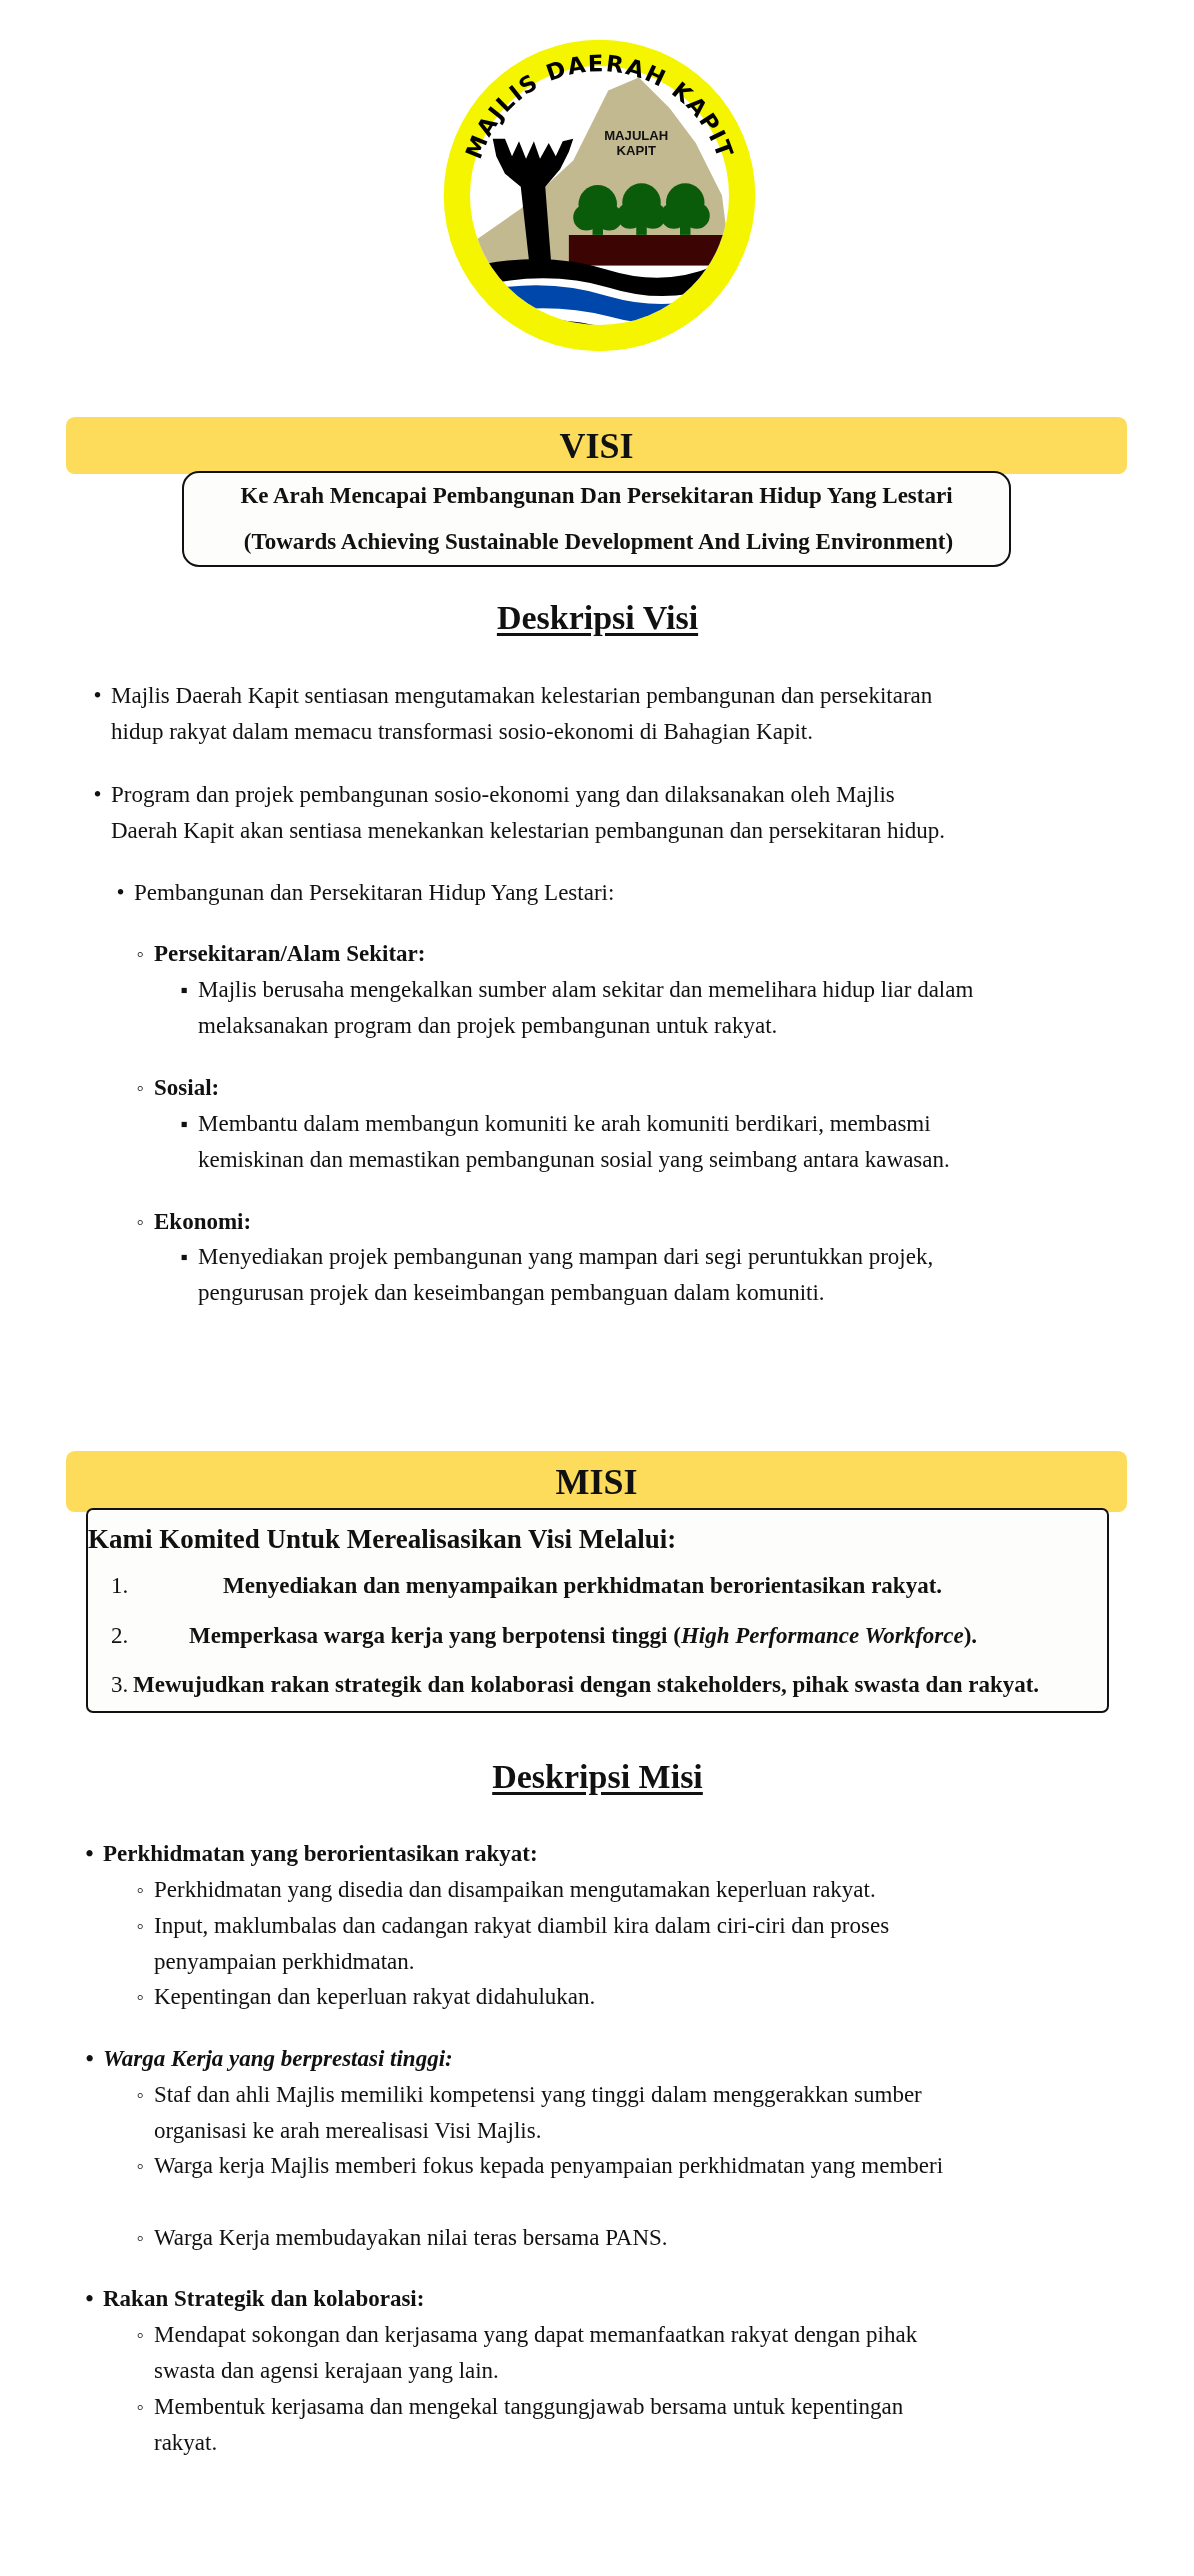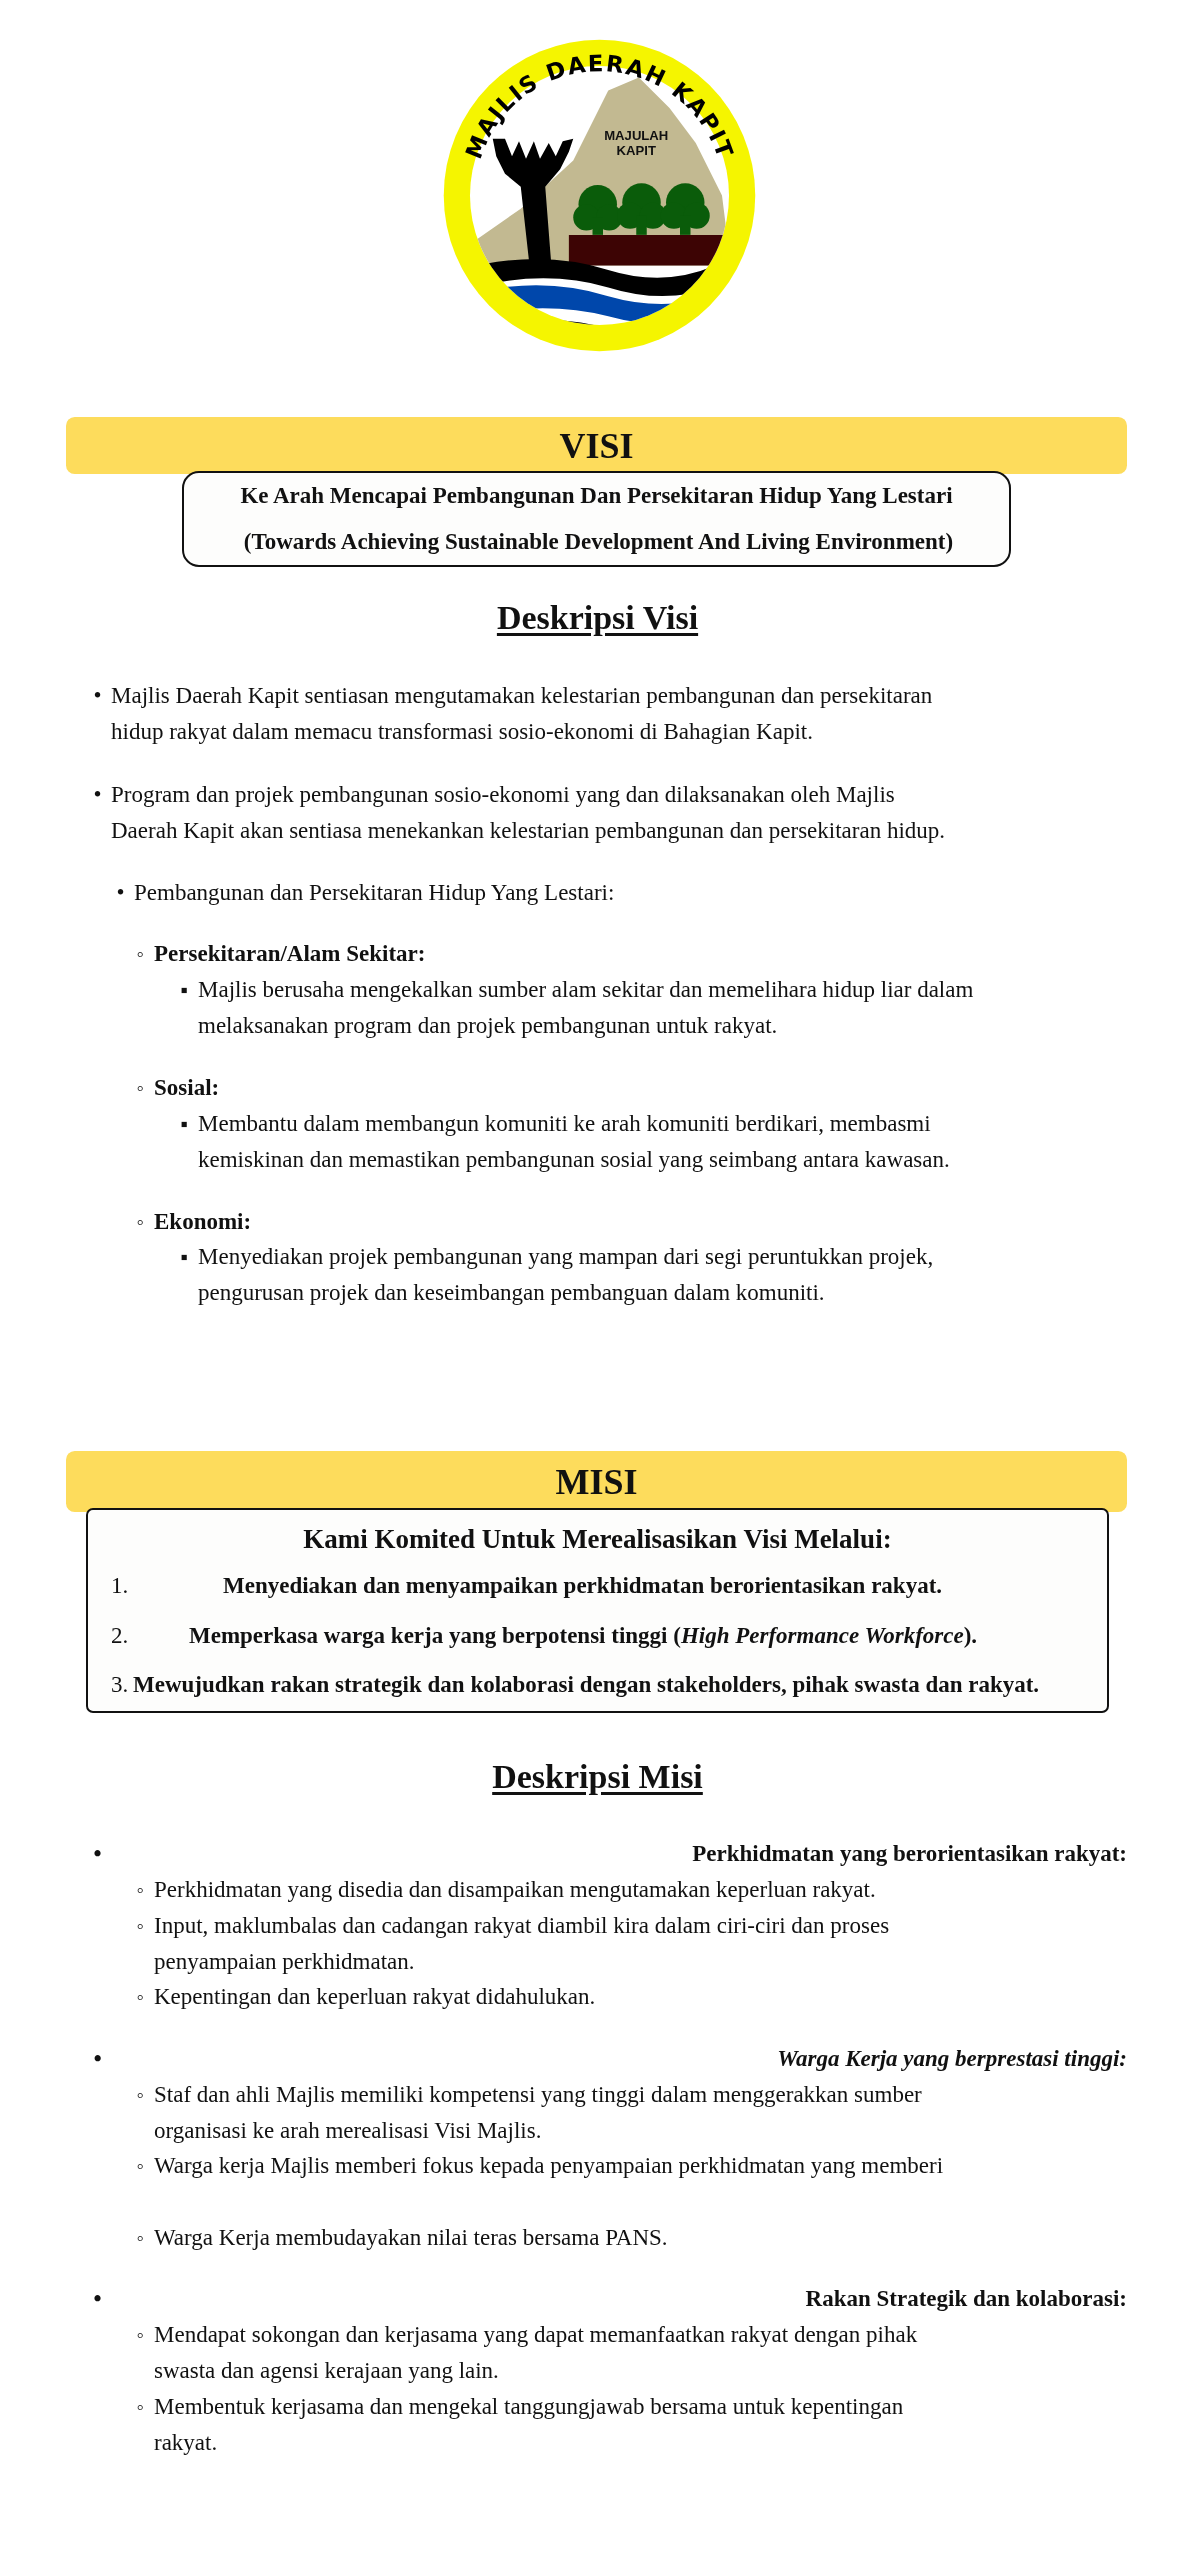--- a/index.html
+++ b/index.html
@@ -57,29 +57,29 @@
   .v-item { position: absolute; left: 111px; width: 1016px; }
   .v-sub { position: absolute; left: 154px; width: 974px; }
   .v-subsub { position: absolute; left: 198px; width: 930px; }
 
   
   .mission-box {
     position: absolute; left: 86px; top: 1508px; width: 1019px; height: 201px;
     border: 2.6px solid #111; border-radius: 7px; background: #fdfdfc;
   }
   .mission-title {
-    position: absolute; left: 0; right: 0; top: 12.2px; text-align: center;
+    position: absolute; left: 0; right: 0; top: 12.2px; text-align: left;
     font-weight: bold; font-size: 27px; line-height: 35px;
   }
   .mission-row { position: absolute; left: 0; right: 0; height: 35px; font-size: 23px; line-height: 35px; }
   .mission-num { position: absolute; left: 23px; font-weight: normal; }
   .mission-text { position: absolute; font-weight: bold; white-space: nowrap; }
 
   
-  .m-item { position: absolute; left: 111px; width: 1016px; text-align: right; }
+  .m-item { position: absolute; left: 103px; width: 1016px; }
   .m-sub { position: absolute; left: 154px; width: 974px; }
 </style>
 </head>
 <body>
 
 <div class="page">
 
   <div class="logo-wrap">
     <svg viewBox="0 0 360 360">
       <defs>

